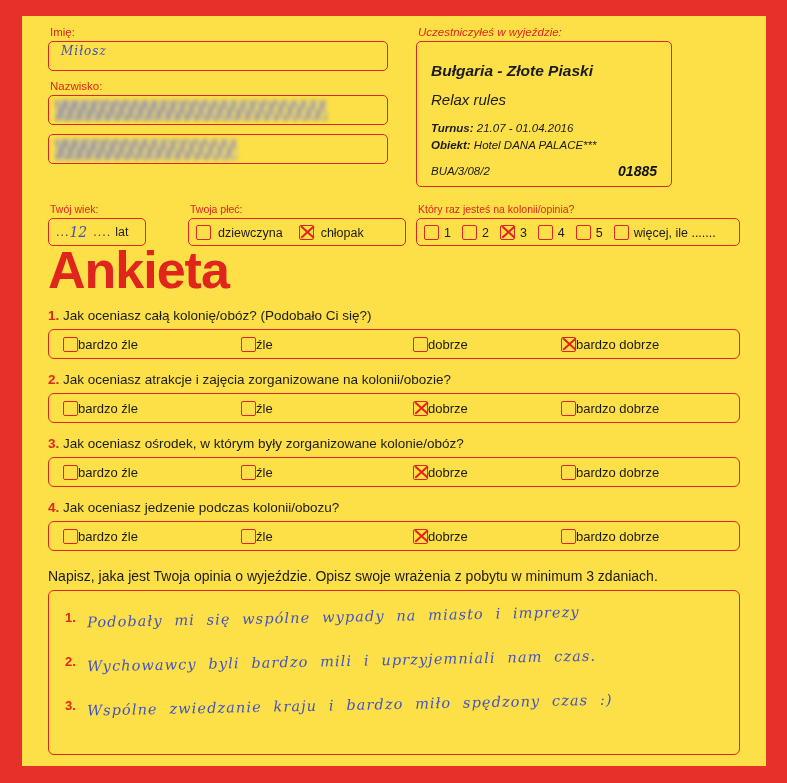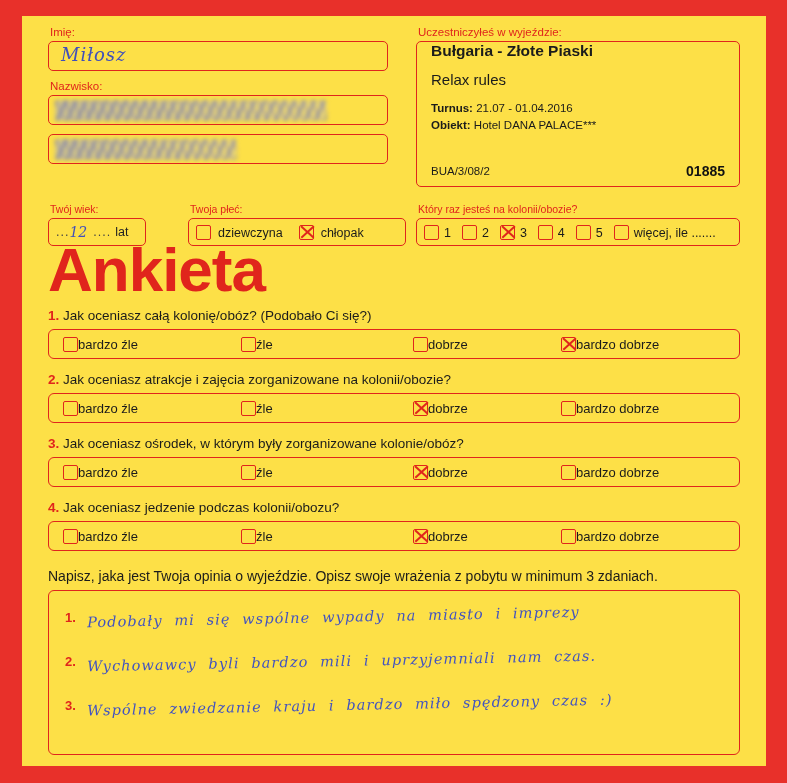--- a/index.html
+++ b/index.html
@@ -34,41 +34,42 @@
   .col-left {
     position: absolute;
     left: 0;
     top: 0;
     width: 340px;
   }
   .col-right {
     position: absolute;
     left: 368px;
     top: 0;
-    width: 324px;
+    width: 256px;
+    font-style: italic;
   }
   .field-label {
     font-size: 11.5px;
     color: #e0251c;
     margin: 0 0 3px 2px;
     line-height: 12px;
   }
   .field-box {
     border: 1.6px solid #e0251c;
     border-radius: 5px;
     height: 30px;
     box-sizing: border-box;
     position: relative;
     overflow: hidden;
   }
   .hand-name {
     position: absolute;
     left: 12px;
     top: 2px;
-    font-size: 18px;
+    font-size: 12px;
     color: #4050bb;
     font-family: "DejaVu Serif", serif;
     font-style: italic;
     letter-spacing: 1px;
   }
   .blurred {
     position: absolute;
     left: 6px;
     top: 4px;
     right: 60px;
@@ -83,21 +84,21 @@
   .blurred.short { right: 150px; }
 
   .spacer8 { height: 9px; }
 
   
   .trip-box {
     border: 1.6px solid #e0251c;
     border-radius: 5px;
     height: 146px;
     box-sizing: border-box;
-    padding: 0 14px 0 14px;
+    padding: 20px 14px 0 14px;
     position: relative;
   }
   .trip-title {
     font-size: 15.5px;
     color: #1b1b1b;
     font-weight: bold;
     margin-bottom: 11px;
   }
   .trip-sub {
     font-size: 15px;
@@ -192,21 +193,21 @@
     font-size: 12.5px;
     color: #1b1b1b;
   }
   .opt.num { gap: 5px; margin-right: 11px; }
 
   
   .ankieta {
     position: absolute;
     left: 26px;
     top: 230px;
-    font-size: 62px;
+    font-size: 52px;
     font-weight: bold;
     color: #e0251c;
     letter-spacing: -1px;
     line-height: 48px;
   }
 
   
   .questions {
     position: absolute;
     left: 26px;
@@ -349,21 +350,21 @@
             <span>dziewczyna</span>
           </span>
           <span class="opt">
             <span class="cb checked"></span>
             <span>chłopak</span>
           </span>
         </div>
       </div>
 
       <div class="times-wrap">
-        <div class="mini-label">Który raz jesteś na kolonii/obozie?</div>
+        <div class="mini-label">Który raz jesteś na kolonii/opinia?</div>
         <div class="box-line">
           <span class="opt num">
             <span class="cb"></span>
             <span>1</span>
           </span>
           <span class="opt num">
             <span class="cb"></span>
             <span>2</span>
           </span>
           <span class="opt num">

